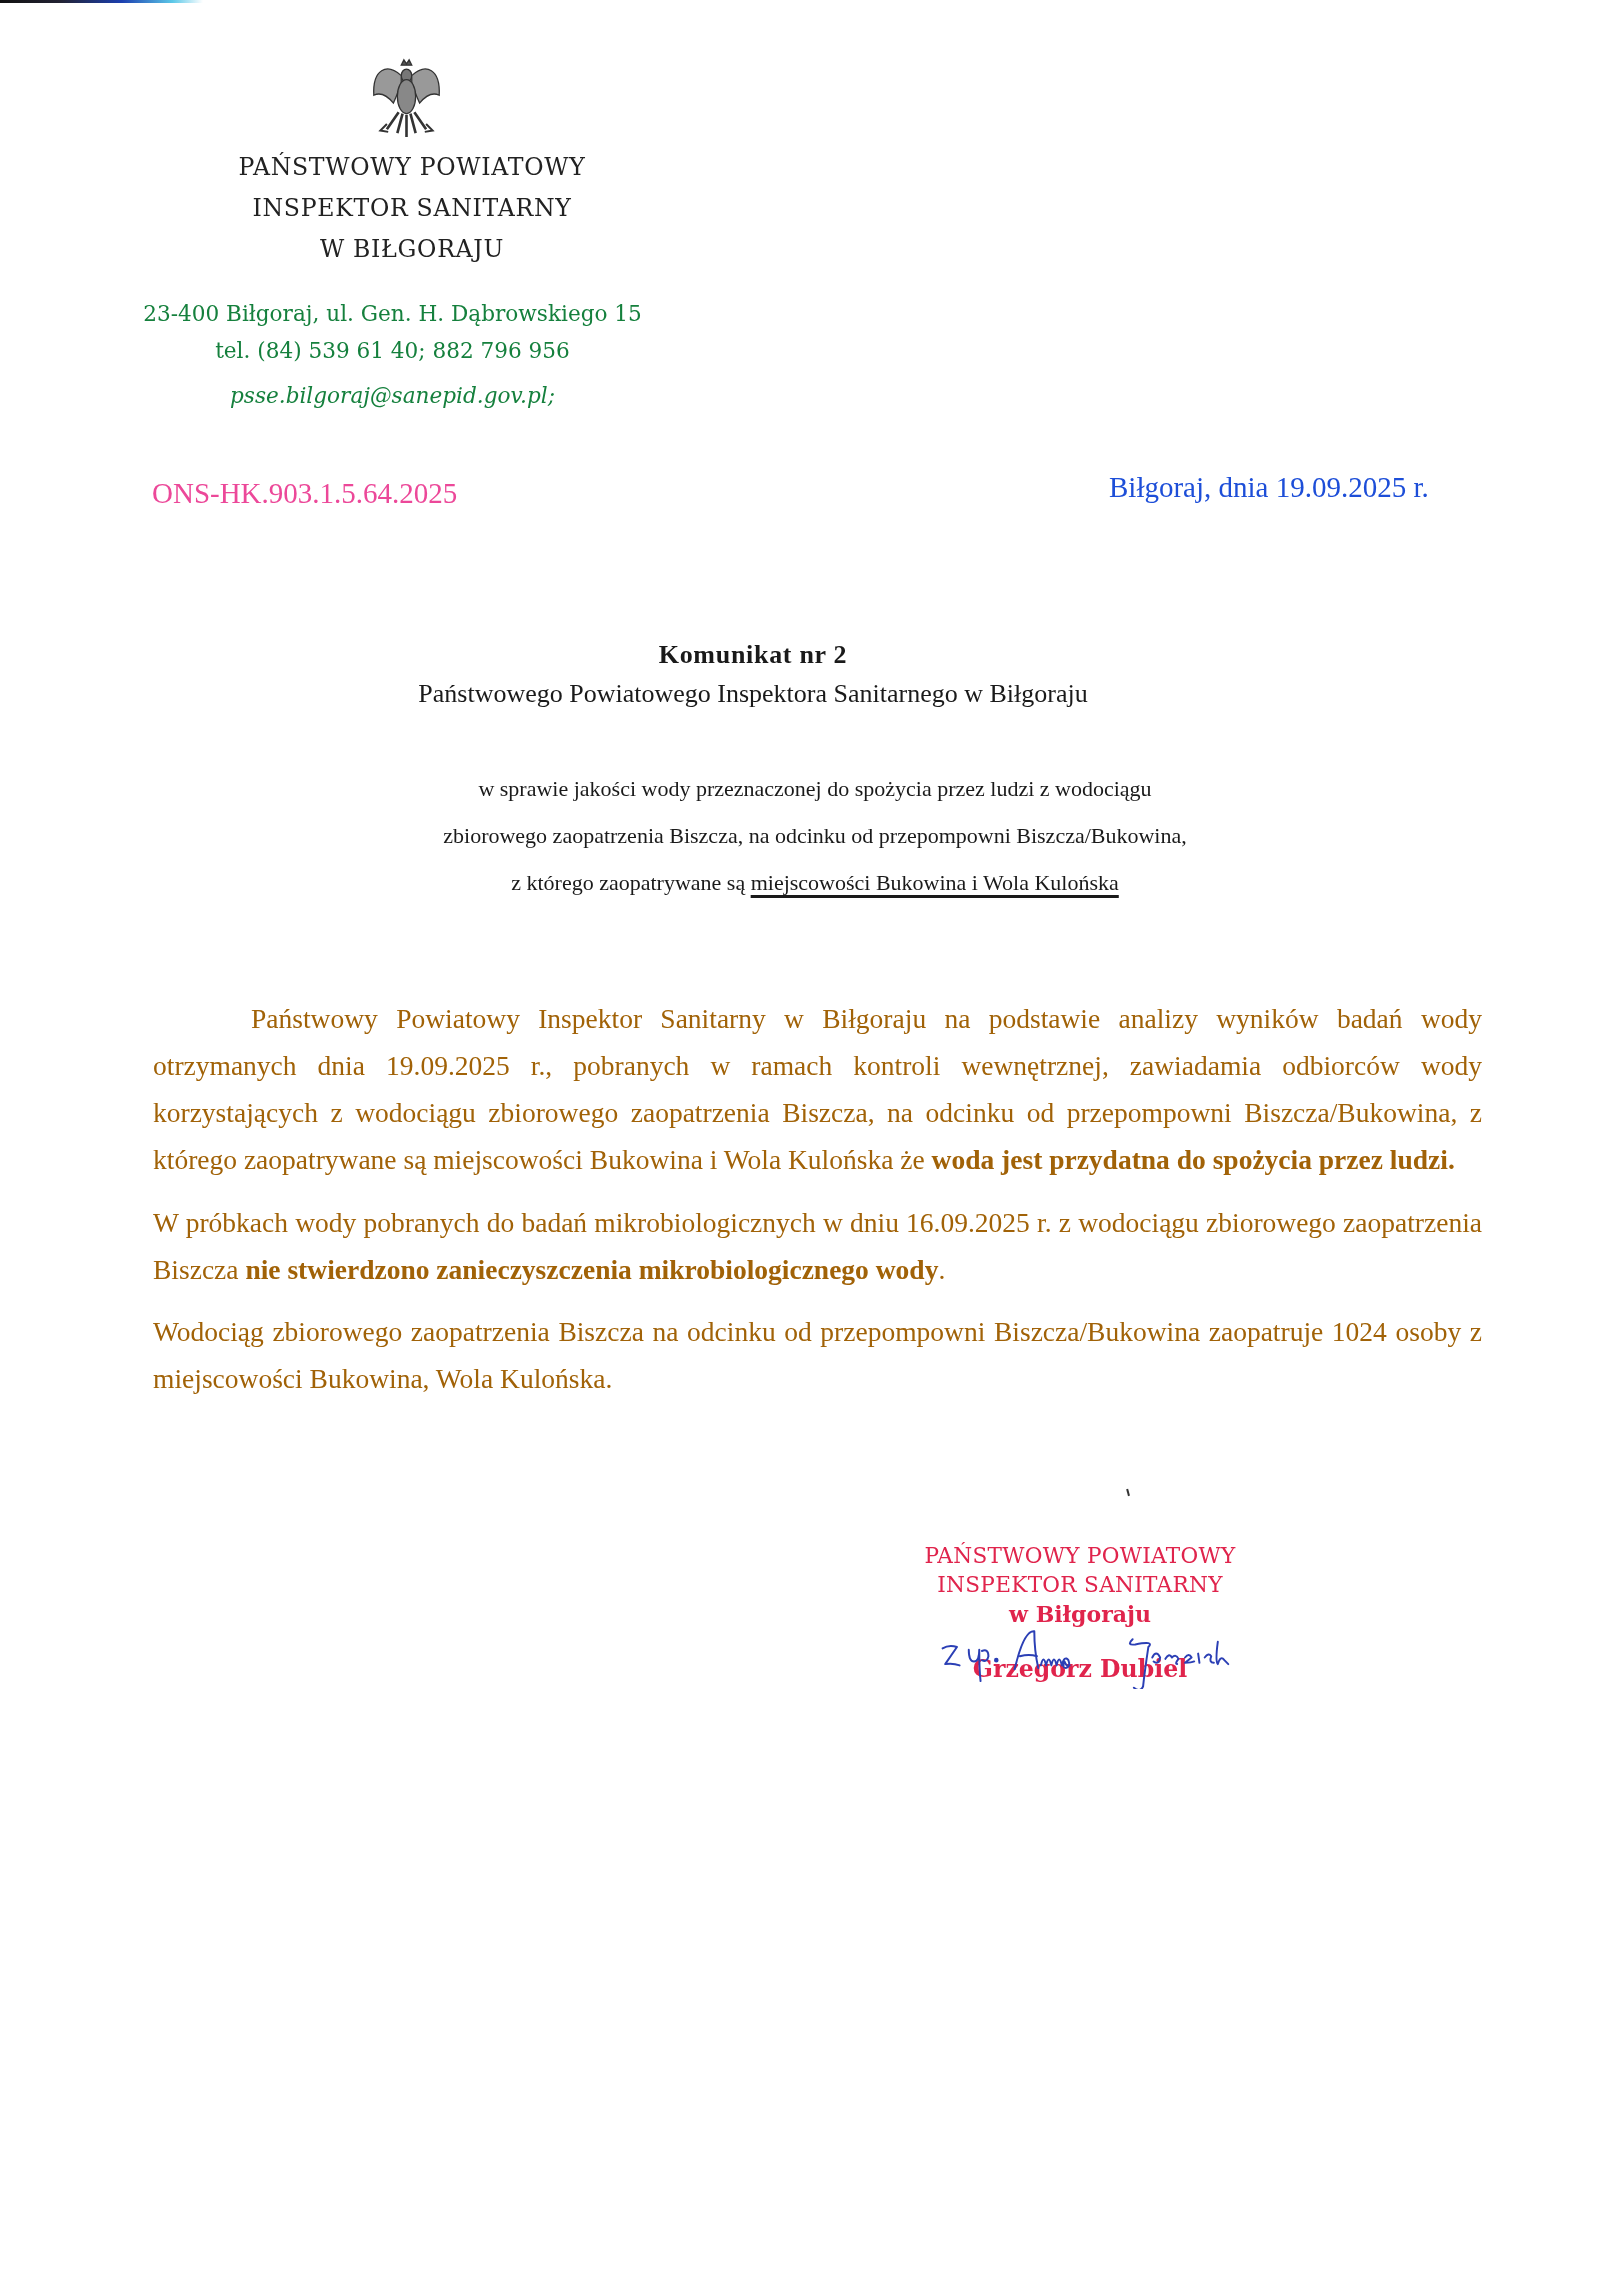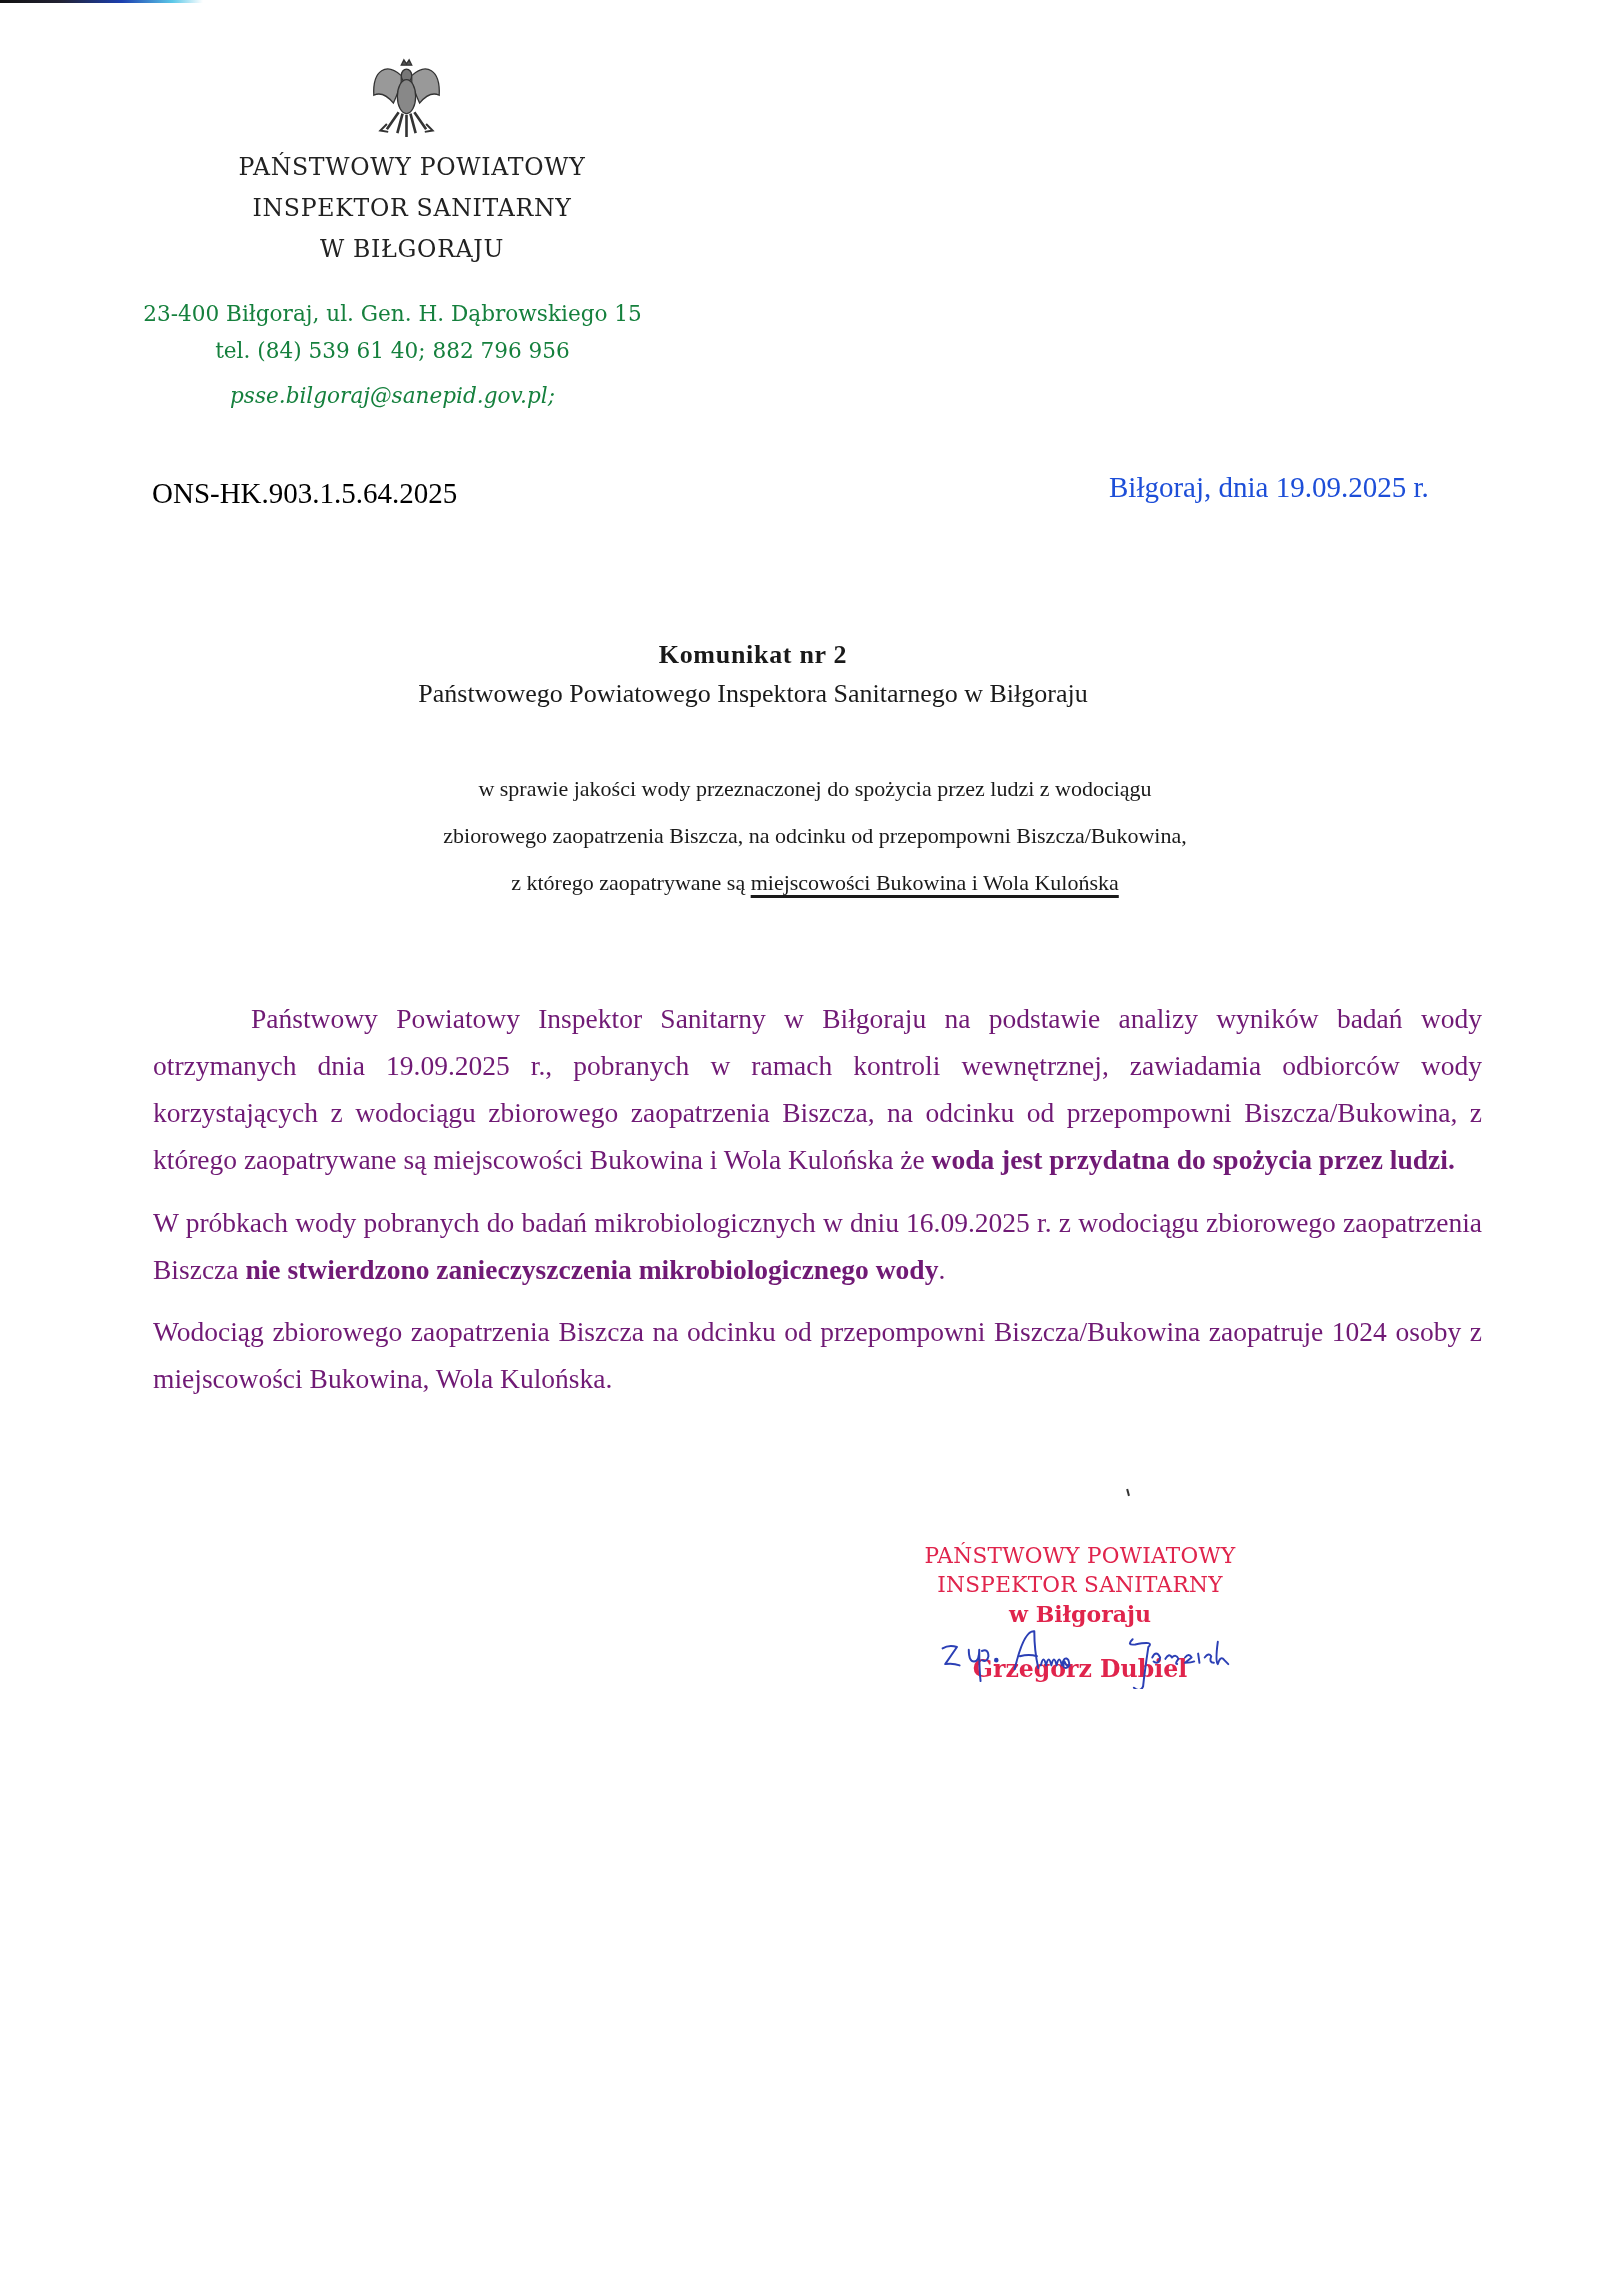--- a/index.html
+++ b/index.html
@@ -18,40 +18,40 @@
     left: 170px; top: 147px; width: 484px; text-align: center;
     font-family: "DejaVu Serif", serif; font-size: 23.6px; line-height: 41px;
     letter-spacing: 0.7px; color: #222;
   }
   .lh-address {
     left: 98px; top: 295px; width: 589px; text-align: center;
     font-family: "DejaVu Serif", serif; font-size: 21.6px; line-height: 37px; color: #15803d;
   }
   .lh-address .it { font-style: italic; margin-top: 8px; }
   .ref {
-    left: 152px; top: 477px; font-size: 29px; color: #000000;
+    left: 152px; top: 477px; font-size: 29px; color: #ec4899;
   }
   .date {
     left: 1109px; top: 471px; font-size: 29px; color: #1d4ed8;
   }
   
   .heading {
     left: 262px; top: 635px; width: 982px; text-align: center;
   }
   .komunikat { font-size: 26px; font-weight: bold; line-height: 39px; letter-spacing: 0.7px; }
   .issuer { font-size: 26px; line-height: 39px; }
   .subject {
     left: 216px; top: 765px; width: 1198px; text-align: center;
     font-size: 22px; font-weight: normal; line-height: 47px;
   }
   .subject .ul { text-decoration: underline; text-decoration-thickness: 2.6px; text-underline-offset: 5.2px; }
   
   .body-text {
     left: 153px; top: 995px; width: 1329px;
-    font-size: 27.5px; line-height: 47px; text-align: justify; color: #701a75;
+    font-size: 27.5px; line-height: 47px; text-align: justify; color: #a16207;
   }
   .body-text p { margin: 0 0 15.7px 0; }
   .body-text p.indent { text-indent: 98px; }
   .body-text b { font-weight: bold; }
   
   .stamp {
     left: 877px; top: 1541px; width: 406px; text-align: center;
     color: #e0244c; font-family: "DejaVu Serif", serif;
   }
   .stamp .l1, .stamp .l2 { font-size: 21.6px; line-height: 29px; letter-spacing: 0.3px; }

